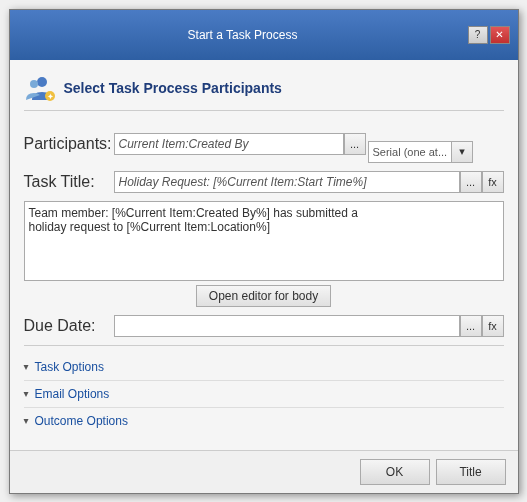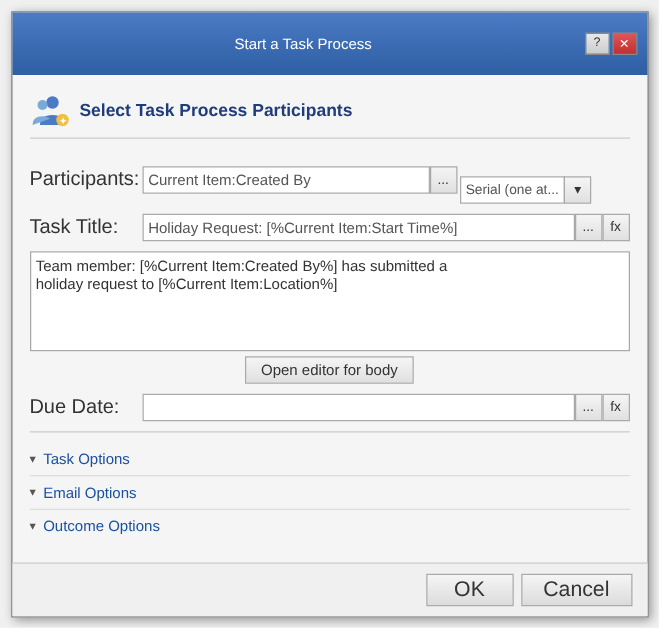--- a/index.html
+++ b/index.html
@@ -108,20 +108,21 @@
 
     .text-input {
       flex: 1;
       height: 22px;
       border: 1px solid #aaa;
       background: white;
       padding: 2px 4px;
       font-size: 12px;
       color: #555;
       outline: none;
+      font-style: italic;
     }
 
     .btn-small {
       height: 22px;
       min-width: 22px;
       border: 1px solid #aaa;
       background: linear-gradient(to bottom, #f5f5f5, #e0e0e0);
       cursor: pointer;
       font-size: 11px;
       display: flex;
@@ -232,21 +233,21 @@
       background: #f0f0f0;
       margin-top: 4px;
     }
 
     .btn-dialog {
       height: 26px;
       min-width: 70px;
       border: 1px solid #aaa;
       background: linear-gradient(to bottom, #f5f5f5, #dcdcdc);
       cursor: pointer;
-      font-size: 17px;
+      font-size: 12px;
       color: #333;
       padding: 0 17px;
     }
 
     
     .people-icon-svg {
       width: 32px;
       height: 32px;
     }
   </style>
@@ -334,15 +335,15 @@
 
     <div class="collapsible-section" style="border-bottom: none;">
       <span class="chevron">▾</span>
       <span>Outcome Options</span>
     </div>
 
   </div>
 
   <div class="bottom-bar">
     <button class="btn-dialog">OK</button>
-    <button class="btn-dialog">Cancel</button>
+    <button class="btn-dialog">Title</button>
   </div>
 </div>
 
 </body></html>

